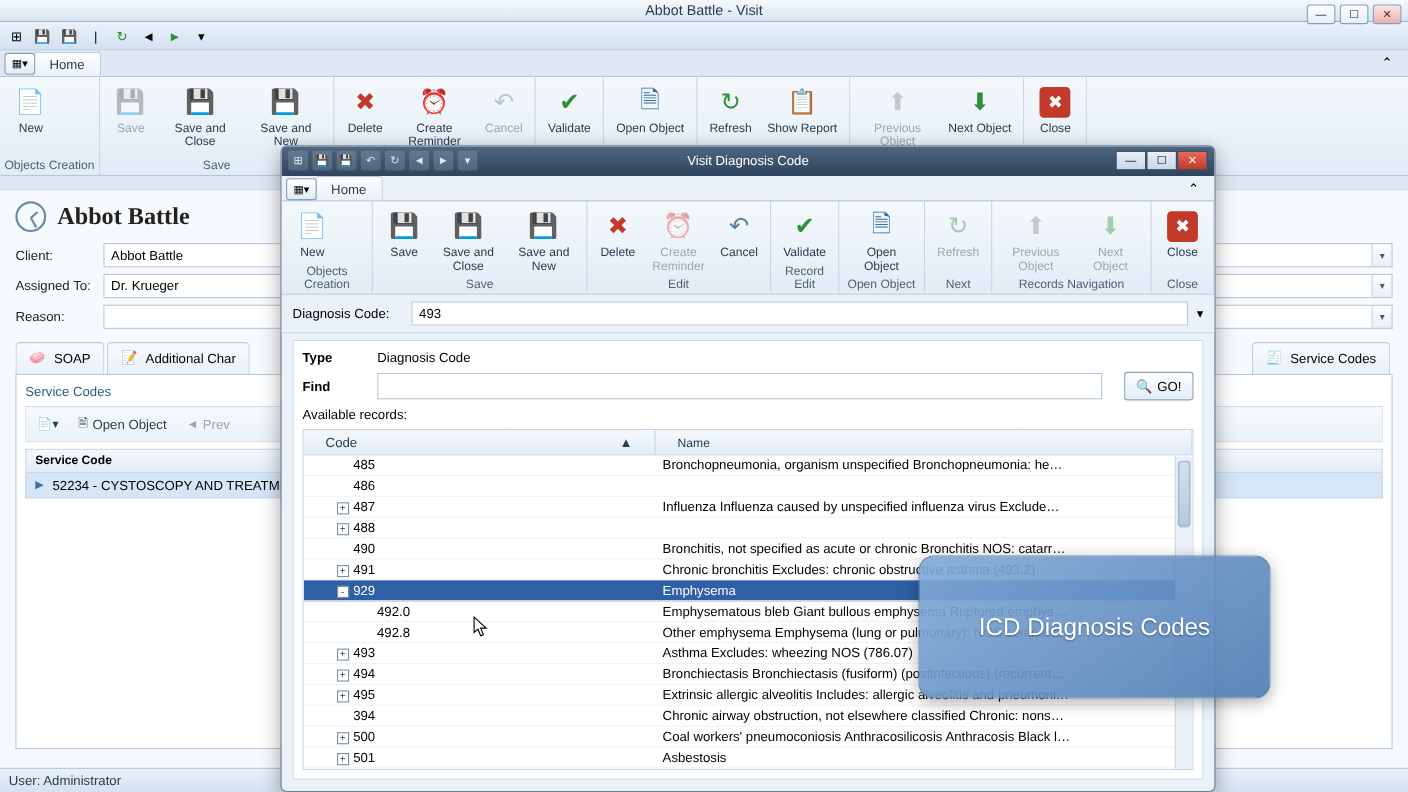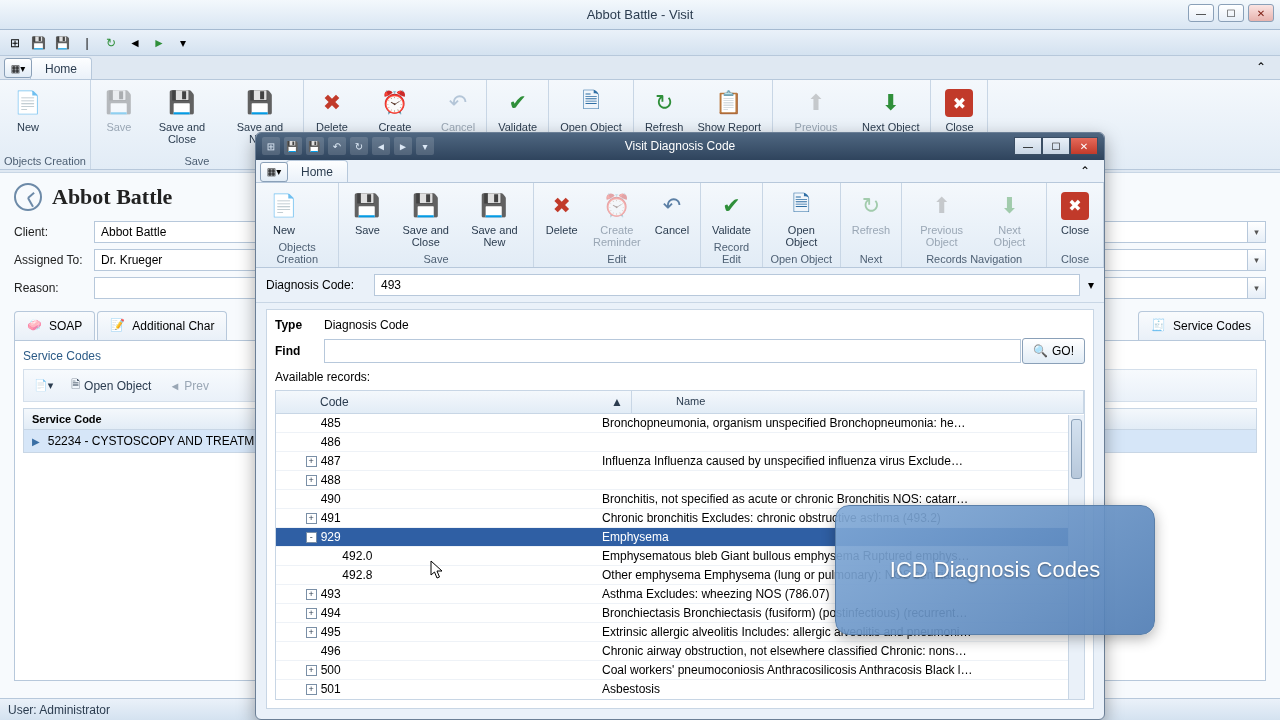--- a/index.html
+++ b/index.html
@@ -1,20 +1,20 @@
 <!DOCTYPE html>
 <html><head>
 <meta charset="utf-8">
 <style>
 * { box-sizing: border-box; margin: 0; padding: 0; font-family: "Segoe UI", Tahoma, sans-serif; font-size: 12px; }
 body { background: #dfe8f2; width: 1280px; height: 720px; overflow: hidden; position: relative; }
 
 
 .main-window { position: absolute; inset: 0; background: #dfe8f2; }
-.titlebar { height: 30px; background: linear-gradient(#f3f8fc,#d9e6f3); border-bottom: 1px solid #a5bad1; display: flex; align-items: center; justify-content: center; position: relative; }
+.titlebar { height: 20px; background: linear-gradient(#f3f8fc,#d9e6f3); border-bottom: 1px solid #a5bad1; display: flex; align-items: center; justify-content: center; position: relative; }
 .titlebar .title { font-size: 13px; color: #2b3c4f; }
 .win-controls { position: absolute; right: 6px; top: 4px; display: flex; gap: 4px; }
 .win-controls .btn { width: 26px; height: 18px; border: 1px solid #8aa0b8; background: linear-gradient(#fff,#e6eef7); border-radius: 3px; display: flex; align-items: center; justify-content: center; font-size: 10px; color: #222; cursor: pointer; }
 .win-controls .btn.close { background: linear-gradient(#fbe4e2,#e7b3ae); color: #7a1a10; }
 
 .quickbar { height: 26px; background: linear-gradient(#eaf1f9,#d4e2f0); border-bottom:1px solid #b7c8db; display:flex; align-items:center; padding:0 6px; gap:6px; }
 .quickbar .qb-icon { width:18px; height:18px; display:flex; align-items:center; justify-content:center; font-size:12px; }
 
 .tabstrip { height: 24px; display:flex; align-items:flex-end; padding-left: 30px; background:#dfe8f2; border-bottom:1px solid #b7c8db; position:relative; }
 .tabstrip .logo-btn { position:absolute; left:4px; top:2px; width:28px; height:20px; border:1px solid #8aa0b8; background:linear-gradient(#fff,#e1ecf6); border-radius:3px; display:flex; align-items:center; justify-content:center; font-size:10px; }
@@ -70,34 +70,34 @@
 .dialog .titlebar2 .win-controls2 { position:absolute; right:6px; top:4px; display:flex; }
 .dialog .titlebar2 .win-controls2 .b { width:28px; height:18px; background:linear-gradient(#e9f0f8,#c8d6e5); border:1px solid #3a4e64; display:flex; align-items:center; justify-content:center; font-size:10px; }
 .dialog .titlebar2 .win-controls2 .b.x { background:linear-gradient(#e66a5a,#c13a2a); color:#fff; }
 
 .dialog-body { flex:1; display:flex; flex-direction:column; }
 .dc-field { display:flex; align-items:center; padding: 6px 10px; gap:8px; background:#eaf1f9; border-bottom:1px solid #c8d6e5; }
 .dc-field label { width:100px; }
 .dc-field input { flex:1; height:22px; border:1px solid #b7c8db; padding:0 6px; background:#fff; }
 
 .lookup-area { flex:1; background:#fff; margin:6px 10px 10px; border:1px solid #c8d6e5; padding:8px; display:flex; flex-direction:column; }
-.lr { display:flex; align-items:center; margin-bottom:6px; gap:1px; }
+.lr { display:flex; align-items:center; margin-bottom:6px; gap:20px; }
 .lr label { width:48px; font-weight:bold; }
 .lr .val { }
 .lr input { flex:1; height:24px; border:1px solid #b7c8db; padding:0 6px; }
 .go-btn { height:26px; padding:0 10px; border:1px solid #8aa0b8; background:linear-gradient(#fff,#e1ecf6); border-radius:3px; display:flex; align-items:center; gap:4px; cursor:pointer; }
 
 .table-wrap { flex:1; border:1px solid #c8d6e5; position:relative; overflow:hidden; }
 .thead { display:flex; background:linear-gradient(#f4f8fc,#e2ecf6); border-bottom:1px solid #c8d6e5; }
-.thead .th { padding:4px 8px; border-right:1px solid #c8d6e5; font-size:11px; color:#2b3c4f; display:flex; align-items:flex-start;margin-left:36px; }
+.thead .th { padding:4px 20px; border-right:1px solid #c8d6e5; font-size:11px; color:#2b3c4f; display:flex; align-items:flex-end; }
 .th-code { width:320px; justify-content:space-between; }
 .th-name { flex:1; }
 .tbody { overflow-y:auto; height: calc(100% - 24px); }
 .trow { display:flex; border-bottom:1px solid #eef2f7; height:19px; align-items:center; }
-.trow .td-code { width:320px; display:flex; align-items:center; padding-left:4px; white-space:nowrap; }
+.trow .td-code { width:320px; display:flex; align-items:flex-end; padding-left:4px; white-space:nowrap; }
 .trow .td-name { flex:1; padding:0 6px; white-space:nowrap; overflow:hidden; text-overflow:ellipsis; }
 .trow.selected { background:#2f5fa4; color:#fff; }
 .expander { width:11px; height:11px; border:1px solid #7a8fa6; display:inline-flex; align-items:center; justify-content:center; font-size:9px; line-height:1; margin-right:4px; color:#2b3c4f; background:#fff; }
 .vline { color:#b7c8db; margin-right:4px; font-family:monospace; }
 .scrollbar-v { position:absolute; right:0; top:24px; bottom:0; width:16px; background:#eaf1f9; border-left:1px solid #c8d6e5; }
 .scrollbar-v .thumb { position:absolute; left:2px; right:2px; top:4px; height:60px; background:linear-gradient(#d4e2f0,#b7c8db); border:1px solid #8aa0b8; border-radius:3px; }
 
 
 .callout { position:absolute; left:835px; top:505px; width:320px; height:130px; background: linear-gradient(145deg, rgba(130,170,215,.92), rgba(80,125,180,.92)); border:1px solid #5a7fa9; border-radius:14px; box-shadow: 0 4px 14px rgba(0,0,0,.3); display:flex; align-items:center; justify-content:center; }
 .callout span { color:#fff; font-size:22px; font-weight:300; text-shadow:0 1px 2px rgba(0,0,0,.4); }
@@ -542,21 +542,21 @@
                 <span class="vline">&nbsp;&nbsp;&nbsp;</span>
                 <span class="expander">+</span>
                 <span>495</span>
               </div>
               <div class="td-name">Extrinsic allergic alveolitis Includes: allergic alveolitis and pneumoni…</div>
             </div>
             <div class="trow">
               <div class="td-code">
                 <span class="vline">&nbsp;&nbsp;&nbsp;</span>
                 <span style="display:inline-block;width:15px"></span>
-                <span>496</span>
+                <span>394</span>
               </div>
               <div class="td-name">Chronic airway obstruction, not elsewhere classified Chronic: nons…</div>
             </div>
             <div class="trow">
               <div class="td-code">
                 <span class="vline">&nbsp;&nbsp;&nbsp;</span>
                 <span class="expander">+</span>
                 <span>500</span>
               </div>
               <div class="td-name">Coal workers' pneumoconiosis Anthracosilicosis Anthracosis Black l…</div>

